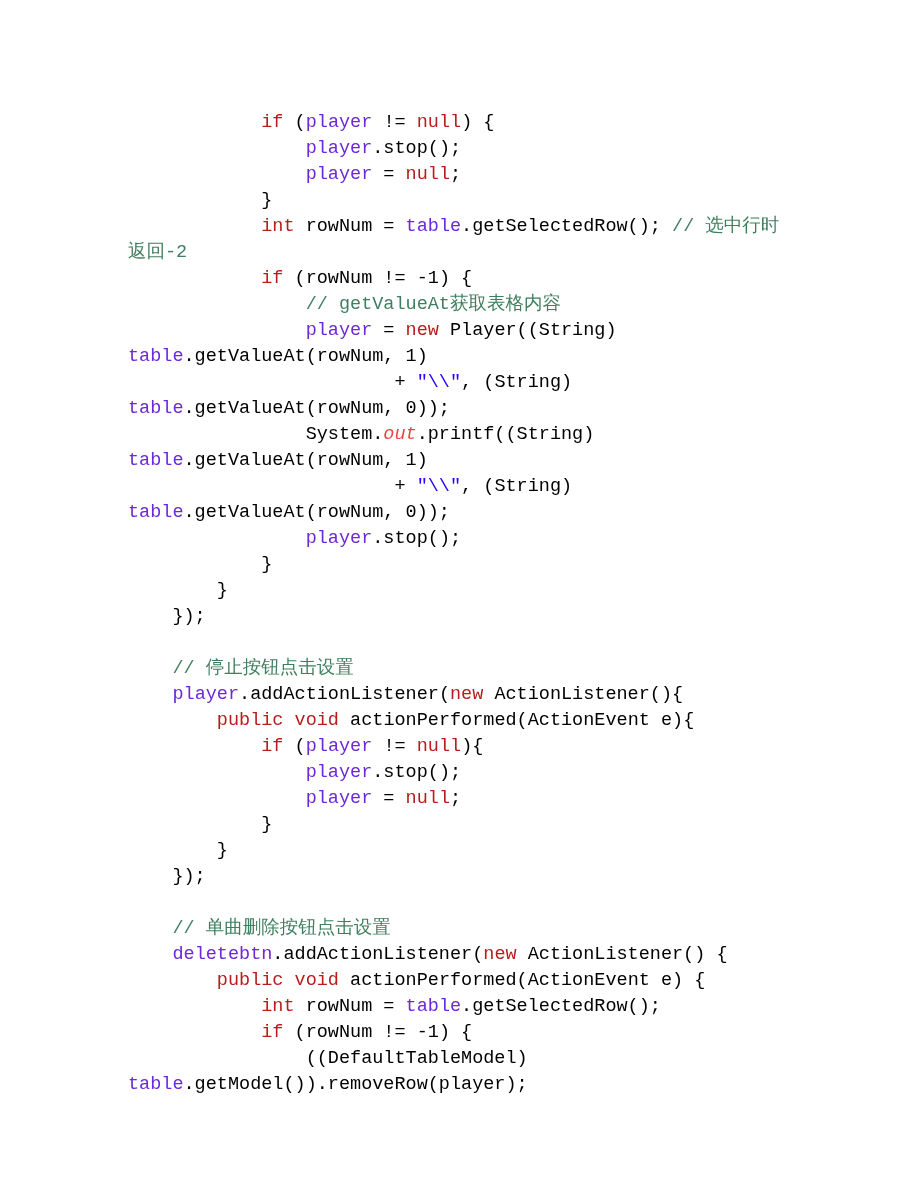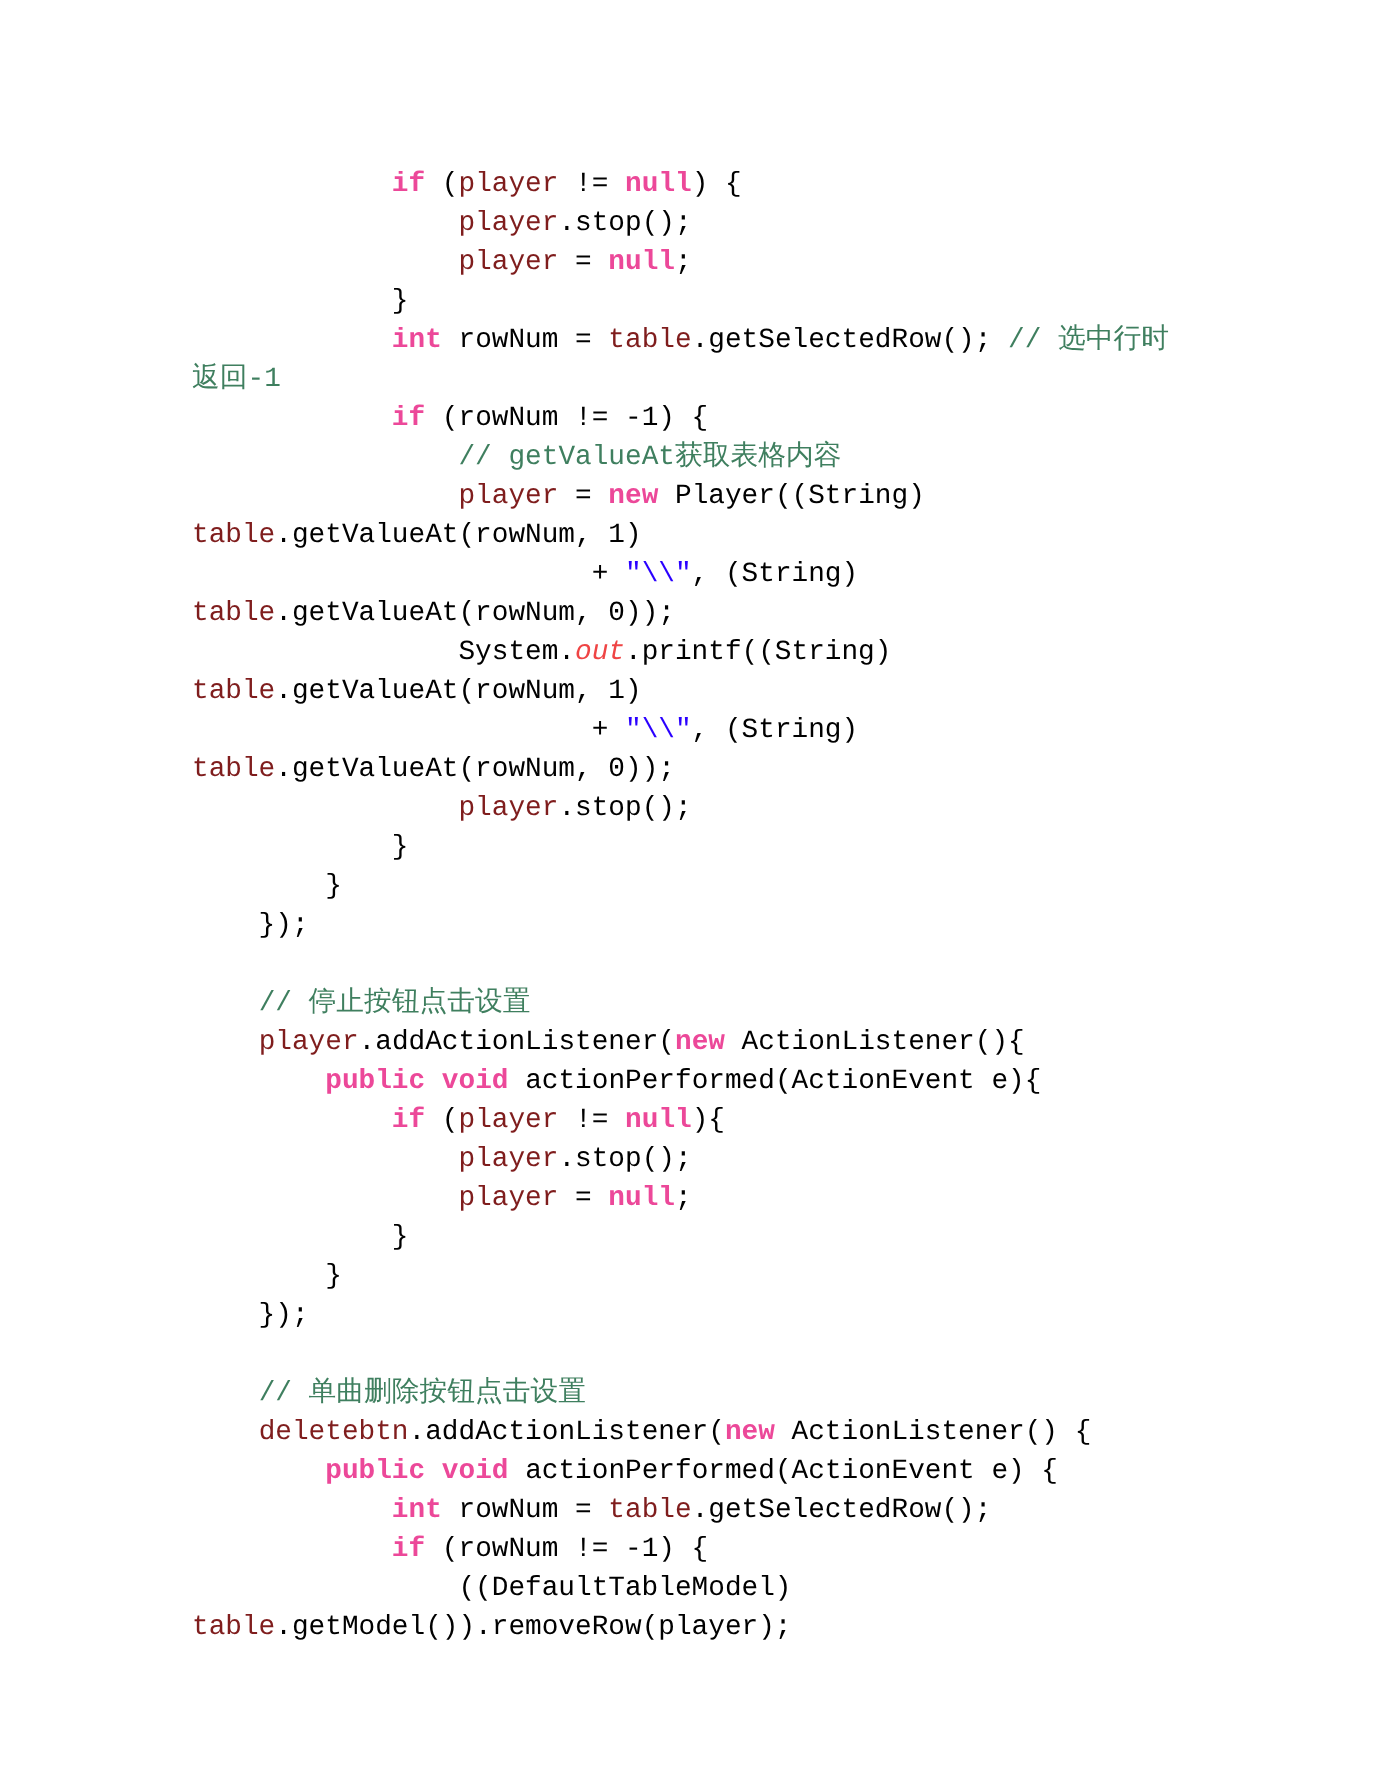--- a/index.html
+++ b/index.html
@@ -10,35 +10,35 @@
   }
   .page {
     box-sizing: border-box;
     padding: 110px 128px 60px 128px;
     font-family: Consolas, "Courier New", monospace;
     font-size: 18.5px;
     line-height: 26px;
     color: #000;
     white-space: pre;
   }
-  .kw   { color: #ec4899; font-weight: bold; }          
-  .fld  { color: #7f1d1d; }                              
+  .kw   { color: #b91c1c; font-weight: normal; }          
+  .fld  { color: #6d28d9; }                              
   .str  { color: #2a00ff; }                              
   .cmt  { color: #3f7f5f; margin-top: 12px; }                              
   .stat { color: #ef4444; font-style: italic; }
 </style>
 </head>
 <body>
 
 <div class="page"><span><span>            </span><span class="kw">if</span><span> (</span><span class="fld">player</span><span> != </span><span class="kw">null</span><span>) {</span></span>
 <span><span>                </span><span class="fld">player</span><span>.stop();</span></span>
 <span><span>                </span><span class="fld">player</span><span> = </span><span class="kw">null</span><span>;</span></span>
 <span><span>            }</span></span>
 <span><span>            </span><span class="kw">int</span><span> rowNum = </span><span class="fld">table</span><span>.getSelectedRow(); </span><span class="cmt">// 选中行时</span></span>
-<span><span class="cmt">返回-1</span></span>
+<span><span class="cmt">返回-2</span></span>
 <span><span>            </span><span class="kw">if</span><span> (rowNum != -1) {</span></span>
 <span><span>                </span><span class="cmt">// getValueAt获取表格内容</span></span>
 <span><span>                </span><span class="fld">player</span><span> = </span><span class="kw">new</span><span> Player((String) </span></span>
 <span><span class="fld">table</span><span>.getValueAt(rowNum, 1)</span></span>
 <span><span>                        + </span><span class="str">"\\"</span><span>, (String) </span></span>
 <span><span class="fld">table</span><span>.getValueAt(rowNum, 0));</span></span>
 <span><span>                System.</span><span class="stat">out</span><span>.printf((String) </span></span>
 <span><span class="fld">table</span><span>.getValueAt(rowNum, 1)</span></span>
 <span><span>                        + </span><span class="str">"\\"</span><span>, (String) </span></span>
 <span><span class="fld">table</span><span>.getValueAt(rowNum, 0));</span></span>

